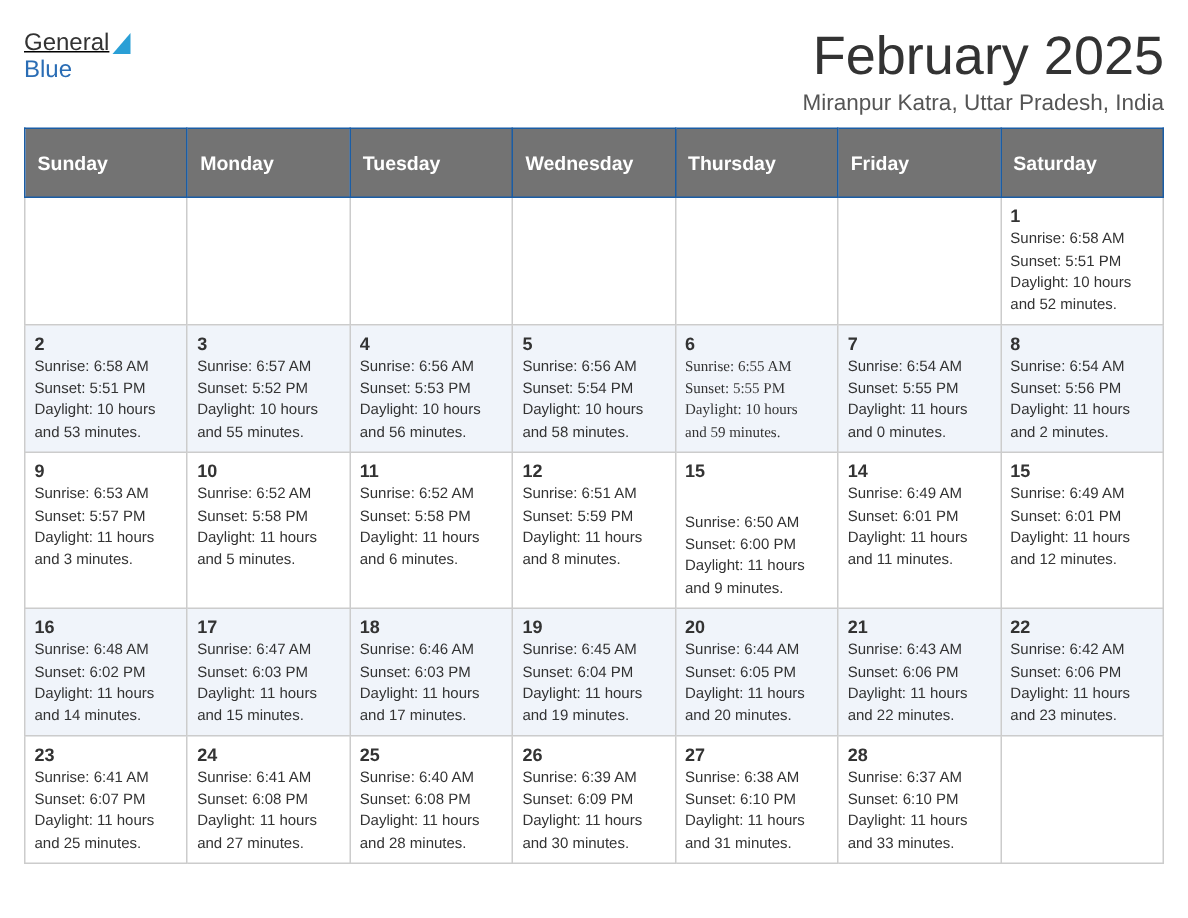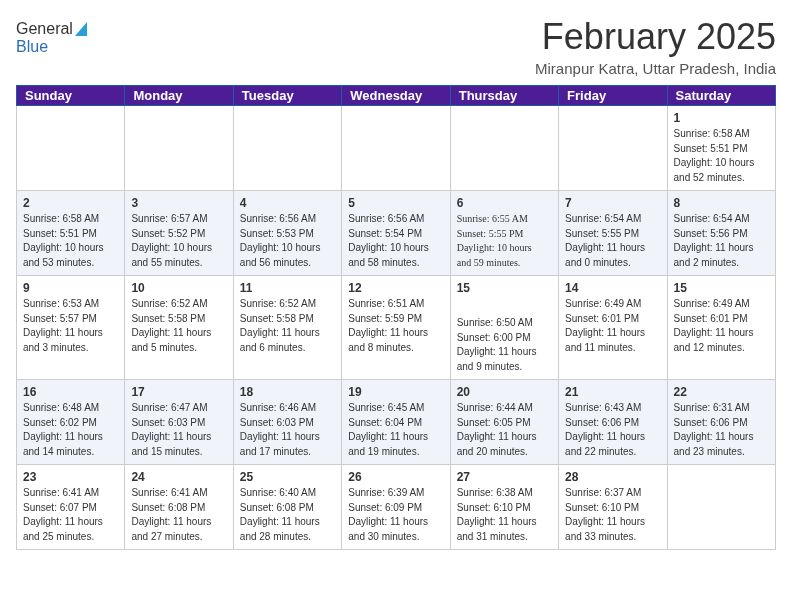--- a/index.html
+++ b/index.html
@@ -30,44 +30,45 @@
       border-left: 12px solid transparent;
       border-bottom: 14px solid #2a9fd6;
       display: inline-block;
       margin-left: 2px;
       vertical-align: top;
       margin-top: 2px;
     }
     .logo-row {
       display: flex;
       align-items: flex-start;
+      text-decoration: underline;
     }
     .title-section {
       text-align: right;
     }
     .month-title {
       font-size: 36px;
       font-weight: normal;
       color: #333;
     }
     .location-title {
       font-size: 15px;
       color: #555;
       margin-top: 2px;
     }
     .calendar {
       width: 100%;
       border-collapse: collapse;
       border: 1px solid #ccc;
     }
     .calendar th {
-      background-color: #4c1d95;
+      background-color: #737373;
       color: #fff;
       text-align: left;
-      padding: 2px 8px;
+      padding: 15px 8px;
       font-size: 13px;
       font-weight: bold;
       border: 1px solid #1a5da5;
     }
     .calendar td {
       vertical-align: top;
       padding: 5px 6px;
       font-size: 10.5px;
       color: #333;
       border: 1px solid #ccc;
@@ -281,21 +282,21 @@
         </td>
         <td>
           <span class="day-number">21</span>
           <div class="day-info" style="white-space: pre-line;">Sunrise: 6:43 AM
 Sunset: 6:06 PM
 Daylight: 11 hours
 and 22 minutes.</div>
         </td>
         <td>
           <span class="day-number">22</span>
-          <div class="day-info" style="white-space: pre-line;">Sunrise: 6:31 AM
+          <div class="day-info" style="white-space: pre-line;">Sunrise: 6:42 AM
 Sunset: 6:06 PM
 Daylight: 11 hours
 and 23 minutes.</div>
         </td>
       </tr>
       <tr>
         <td>
           <span class="day-number">23</span>
           <div class="day-info" style="white-space: pre-line;">Sunrise: 6:41 AM
 Sunset: 6:07 PM

